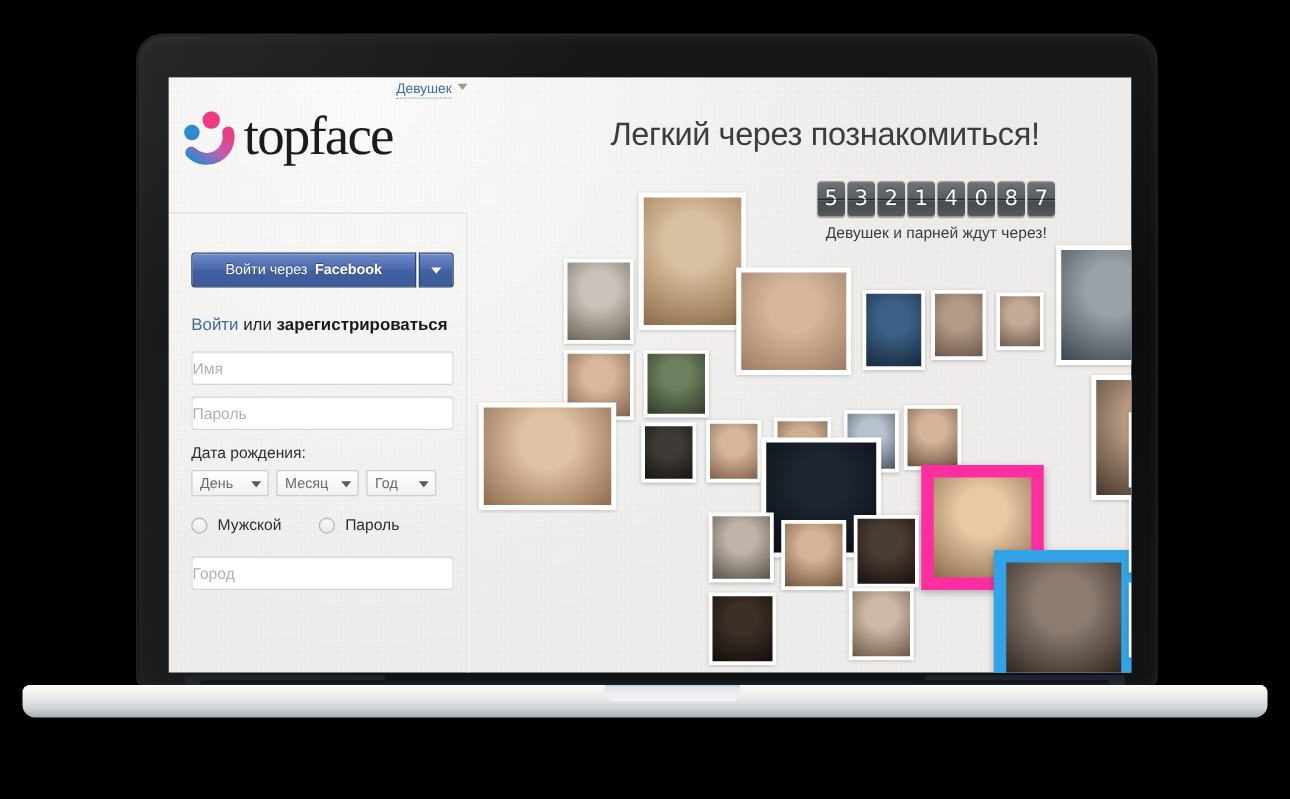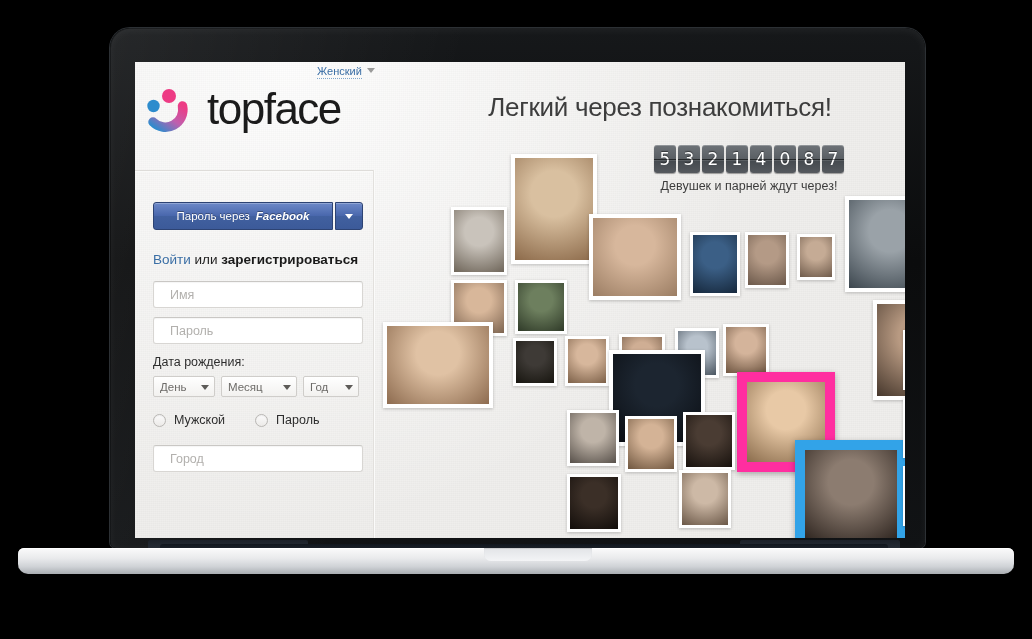--- a/index.html
+++ b/index.html
@@ -148,25 +148,25 @@
   
   #brand-logo {
     position: absolute;
     left: 6px;
     top: 22px;
     display: flex;
     align-items: center;
   }
   #logo-mark { width: 50px; height: 50px; display:block; }
   #logo-wordmark {
-    font-family: Liberation Sans, sans-serif;
+    font-family: Liberation Serif, serif;
     font-size: 44px;
     letter-spacing: -1.5px;
     color: #1b1b1b;
-    margin-left: 16px;
+    margin-left: 4px;
     line-height: 1;
     font-weight: 400;
   }
 
   
   #header-divider {
     position: absolute;
     left: 0; top: 108px;
     width: 238px; height: 1px;
     background: #dedcd9;
@@ -200,21 +200,21 @@
     color: #ffffff;
     font-size: 11.5px;
     display: flex;
     align-items: center;
     justify-content: center;
     cursor: pointer;
     box-shadow: 0 1px 0 rgba(255,255,255,0.25) inset;
     text-shadow: 0 -1px 0 rgba(0,0,0,0.35);
     white-space: nowrap;
   }
-  #facebook-login-label-brand { font-weight: bold; margin-left: 6px; font-style: italic; }
+  #facebook-login-label-brand { font-weight: bold; margin-left: 6px; }
   #facebook-login-caret-button {
     width: 26px;
     background: linear-gradient(180deg,#6d89c8 0%, #4a68ad 48%, #41609f 52%, #3c5a99 100%);
     border: 1px solid #2d4373;
     border-left: 1px solid #2d4373;
     border-radius: 0 3px 3px 0;
     margin-left: 2px;
     display:flex; align-items:center; justify-content:center;
     cursor: pointer;
     box-shadow: 0 1px 0 rgba(255,255,255,0.25) inset;
@@ -239,21 +239,21 @@
   }
   #auth-switch-or { color:#222; }
   #register-word { font-weight: bold; color:#1a1a1a; }
 
   .text-input {
     display: block;
     width: 100%;
     box-sizing: border-box;
     height: 27px;
     margin-bottom: 9px;
-    padding: 0 16px;
+    padding: 0 0;
     border: 1px solid #d8d6d3;
     border-top-color: #c9c7c4;
     border-radius: 3px;
     background: #ffffff;
     font-family: "Liberation Sans", sans-serif;
     font-size: 12.5px;
     color: #333;
     box-shadow: 0 1px 1px rgba(0,0,0,0.04) inset;
     outline: none;
   }
@@ -274,21 +274,21 @@
     background: linear-gradient(180deg,#ffffff,#f2f1ef);
     font-size: 11.5px;
     color: #6d6b68;
     display:flex; align-items:center;
     padding: 0 18px 0 6px;
     cursor: pointer;
     box-sizing: border-box;
     white-space: nowrap;
   }
   #select-day { width: 62px; }
-  #select-month { width: 76px; }
+  #select-month { width: 66px; }
   #select-year { width: 56px; }
   .select-caret {
     position:absolute; right:5px; top:50%; margin-top:-2px;
     width:0;height:0;
     border-left:4px solid transparent;
     border-right:4px solid transparent;
     border-top:5px solid #5d5b58;
   }
 
   #gender-row { display:flex; align-items:center; margin-bottom: 18px; }
@@ -396,21 +396,21 @@
 <div id="laptop-mockup">
 
   <div id="laptop-lid">
     <div id="webcam-dot"></div>
   </div>
 
   <div id="browser-screen">
     <div id="page-root">
 
       <div id="language-selector">
-        <span id="language-label">Женский</span><span id="language-caret"></span>
+        <span id="language-label">Девушек</span><span id="language-caret"></span>
       </div>
 
       <div id="brand-logo">
         <svg id="logo-mark" viewBox="0 0 50 50">
           <circle cx="12.5" cy="22" r="6.2" fill="#2d8ccd"></circle>
           <circle cx="28" cy="12" r="7" fill="#ed3b84"></circle>
           <defs>
             <linearGradient id="smileGrad" x1="1" y1="0" x2="0" y2="1">
               <stop offset="0%" stop-color="#ed3b84"></stop>
               <stop offset="50%" stop-color="#bf5fae"></stop>
@@ -422,21 +422,21 @@
         <div id="logo-wordmark">topface</div>
       </div>
 
       <div id="header-divider"></div>
       <div id="column-divider"></div>
 
       <div id="signup-form">
 
         <div id="facebook-login-row">
           <div id="facebook-login-button">
-            <span>Пароль через</span>
+            <span>Войти через</span>
             <span id="facebook-login-label-brand">Facebook</span>
           </div>
           <div id="facebook-login-caret-button">
             <span class="caret-white"></span>
           </div>
         </div>
 
         <div id="auth-switch-line">
           <span id="login-link">Войти</span>
           <span id="auth-switch-or">или</span>

